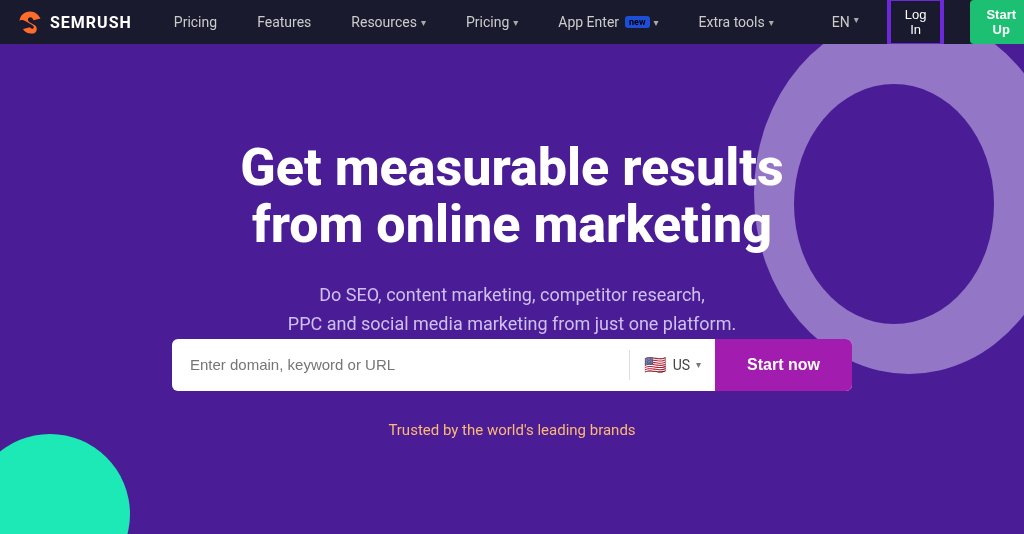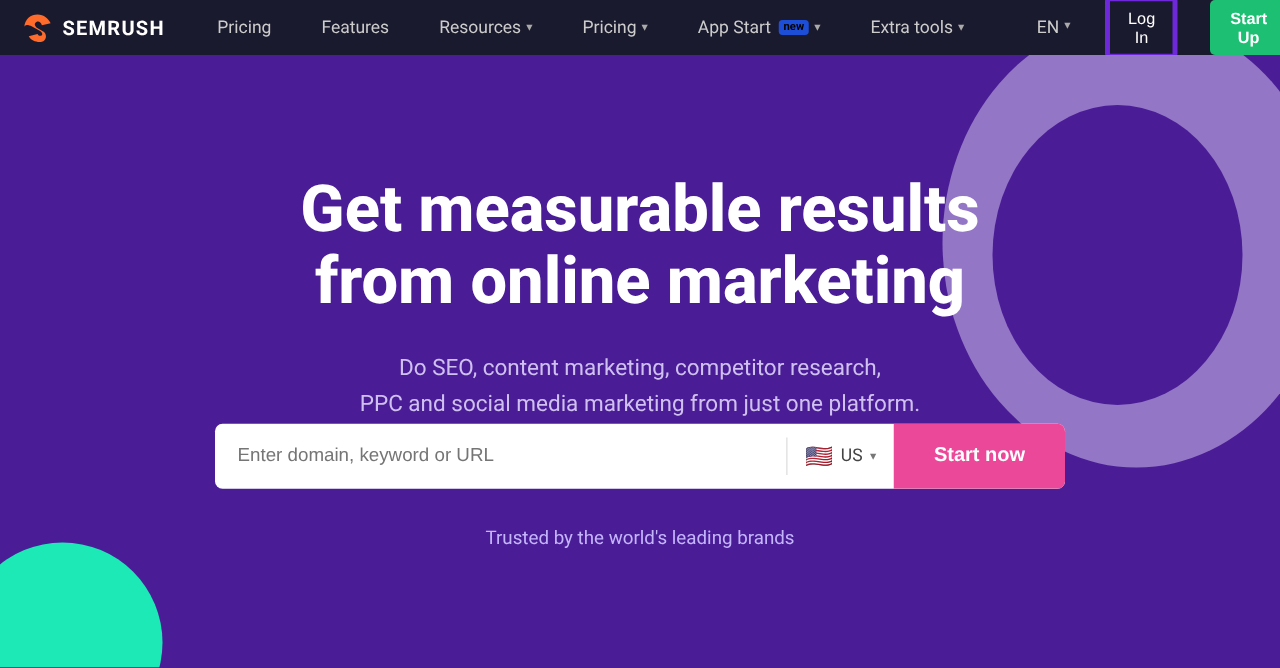--- a/index.html
+++ b/index.html
@@ -187,33 +187,33 @@
       white-space: nowrap;
     }
     .flag-icon {
       font-size: 18px;
     }
     .country-chevron {
       font-size: 10px;
       color: #777;
     }
     .search-btn {
-      background: #ec4899;
+      background: #a21caf;
       color: #fff;
       border: none;
       height: 52px;
       padding: 0 32px;
       font-size: 16px;
       font-weight: 700;
       cursor: pointer;
       white-space: nowrap;
     }
 
     .trusted-text {
-      color: #c4b5fd;
+      color: #fdba74;
       font-size: 15px;
       margin-top: 4px;
     }
   </style>
 </head>
 <body>
 
 <nav class="navbar">
   <a class="logo" href="#">
     <svg class="logo-icon" viewBox="0 0 32 32" fill="none" xmlns="http://www.w3.org/2000/svg">
@@ -230,21 +230,21 @@
   </a>
   <a class="nav-item">
     <span>Resources</span>
     <span class="nav-chevron">▾</span>
   </a>
   <a class="nav-item">
     <span>Pricing</span>
     <span class="nav-chevron">▾</span>
   </a>
   <a class="nav-item">
-    <span>App Start</span>
+    <span>App Enter</span>
     <span class="app-center-badge">new</span>
     <span class="nav-chevron">▾</span>
   </a>
   <a class="nav-item">
     <span>Extra tools</span>
     <span class="nav-chevron">▾</span>
   </a>
 
   <div class="nav-spacer"></div>
 

